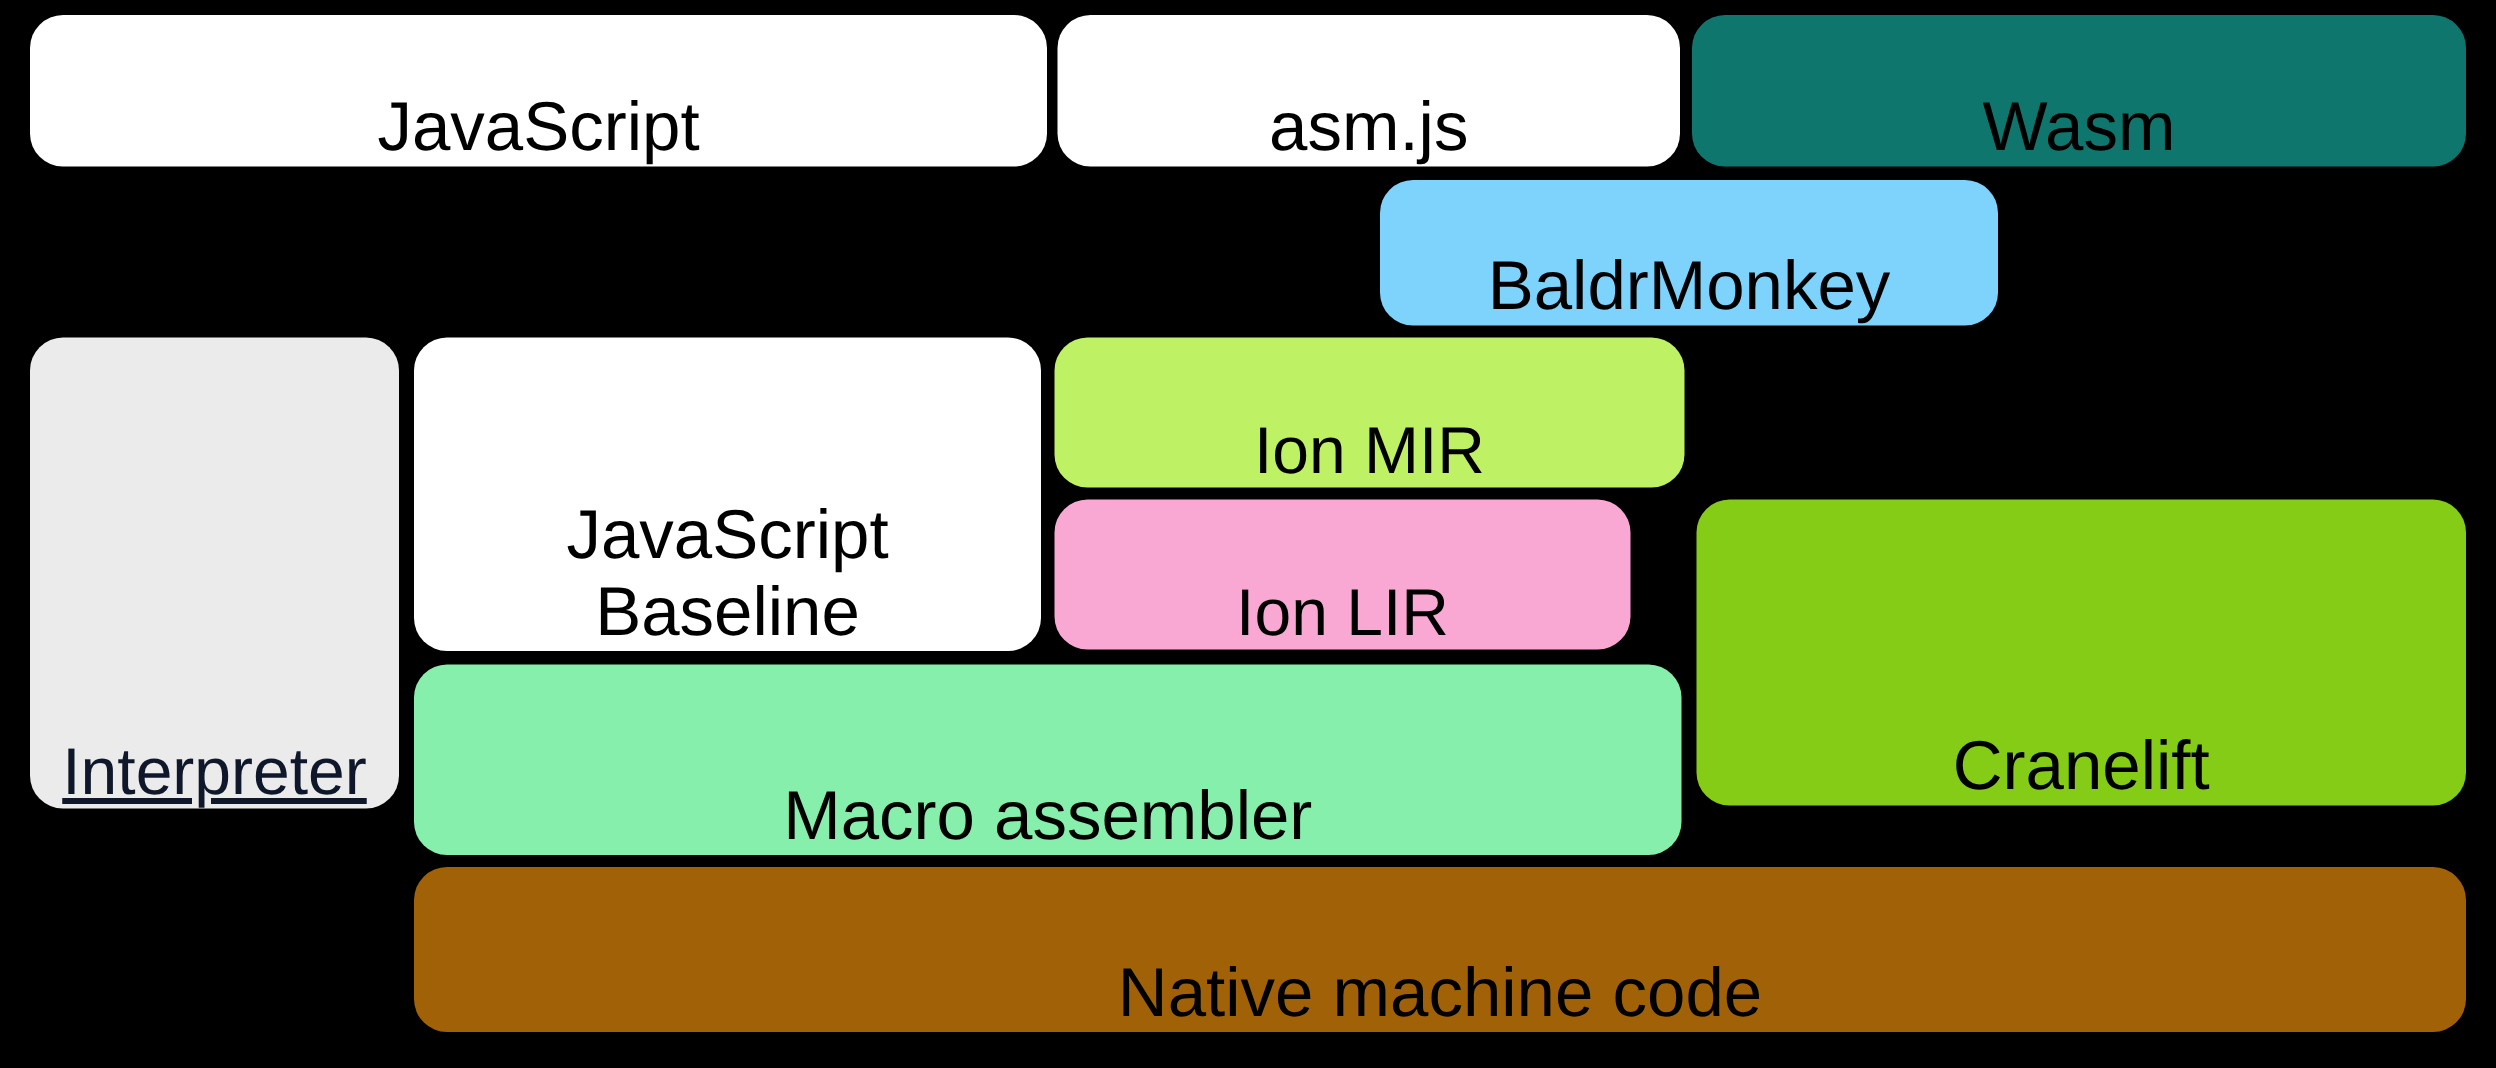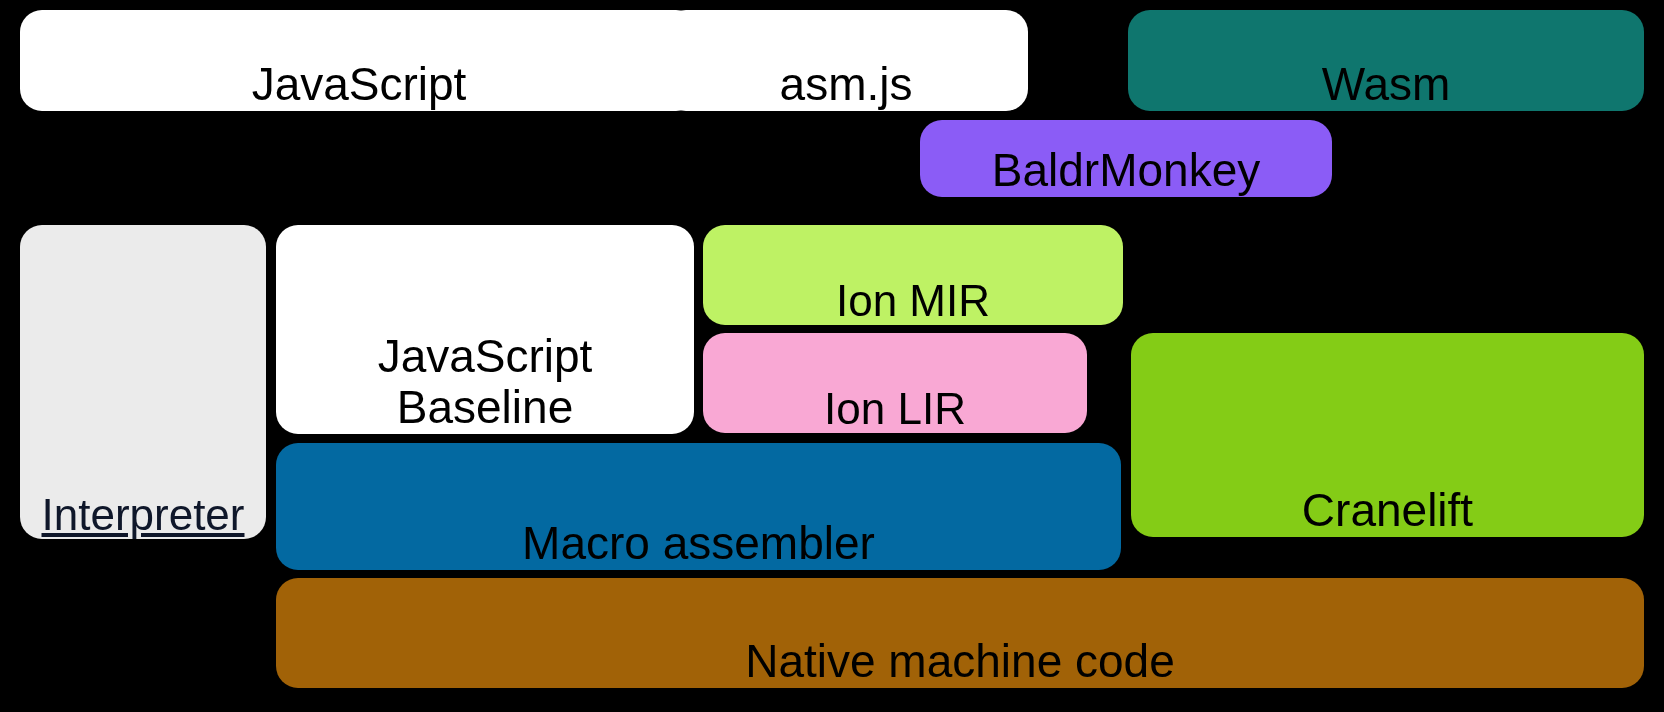--- a/index.html
+++ b/index.html
@@ -35,44 +35,44 @@
     white-space: pre-line;
   }
 </style>
 </head>
 <body>
 
 <div id="diagram" style="background: rgb(0, 0, 0);">
     <div class="node" style="left: 20px; top: 10px; width: 678px; height: 101px; background: rgb(255, 255, 255); font-size: 46px; color: rgb(0, 0, 0);">
       <span class="label">JavaScript</span>
     </div>
-    <div class="node" style="left: 664px; top: 10px; width: 364px; height: 101px; background: rgb(255, 255, 255); font-size: 46px; color: rgb(0, 0, 0);">
+    <div class="node" style="left: 705px; top: 10px; width: 415px; height: 101px; background: rgb(255, 255, 255); font-size: 46px; color: rgb(0, 0, 0);">
       <span class="label">asm.js</span>
     </div>
     <div class="node" style="left: 1128px; top: 10px; width: 516px; height: 101px; background: #0f766e; font-size: 46px; color: rgb(0, 0, 0);">
       <span class="label">Wasm</span>
     </div>
-    <div class="node" style="left: 920px; top: 120px; width: 412px; height: 77px; background: #8b5cf6; font-size: 46px; color: rgb(0, 0, 0);">
+    <div class="node" style="left: 920px; top: 120px; width: 412px; height: 97px; background: #7dd3fc; font-size: 46px; color: rgb(0, 0, 0);">
       <span class="label">BaldrMonkey</span>
     </div>
     <div class="node" style="left: 20px; top: 225px; width: 246px; height: 314px; background: rgb(235, 235, 235); font-size: 44px; color: #0f172a; text-decoration: underline;">
       <span class="label">Interpreter</span>
     </div>
     <div class="node" style="left: 276px; top: 225px; width: 418px; height: 209px; background: rgb(255, 255, 255); font-size: 46px; color: rgb(0, 0, 0);">
       <span class="label">JavaScript
 Baseline</span>
     </div>
     <div class="node" style="left: 703px; top: 225px; width: 420px; height: 100px; background: #bef264; font-size: 44px; color: rgb(0, 0, 0);">
       <span class="label">Ion MIR</span>
     </div>
     <div class="node" style="left: 703px; top: 333px; width: 384px; height: 100px; background: #f9a8d4; font-size: 44px; color: rgb(0, 0, 0);">
       <span class="label">Ion LIR</span>
     </div>
     <div class="node" style="left: 1131px; top: 333px; width: 513px; height: 204px; background: #84cc16; font-size: 46px; color: rgb(0, 0, 0);">
       <span class="label">Cranelift</span>
     </div>
-    <div class="node" style="left: 276px; top: 443px; width: 845px; height: 127px; background: #0369a1; font-size: 46px; color: rgb(0, 0, 0);">
+    <div class="node" style="left: 276px; top: 443px; width: 845px; height: 127px; background: #86efac; font-size: 46px; color: rgb(0, 0, 0);">
       <span class="label">Macro assembler</span>
     </div>
     <div class="node" style="left: 276px; top: 578px; width: 1368px; height: 110px; background: #a16207; font-size: 46px; color: rgb(0, 0, 0);">
       <span class="label">Native machine code</span>
     </div>
   </div>
 
 </body></html>

